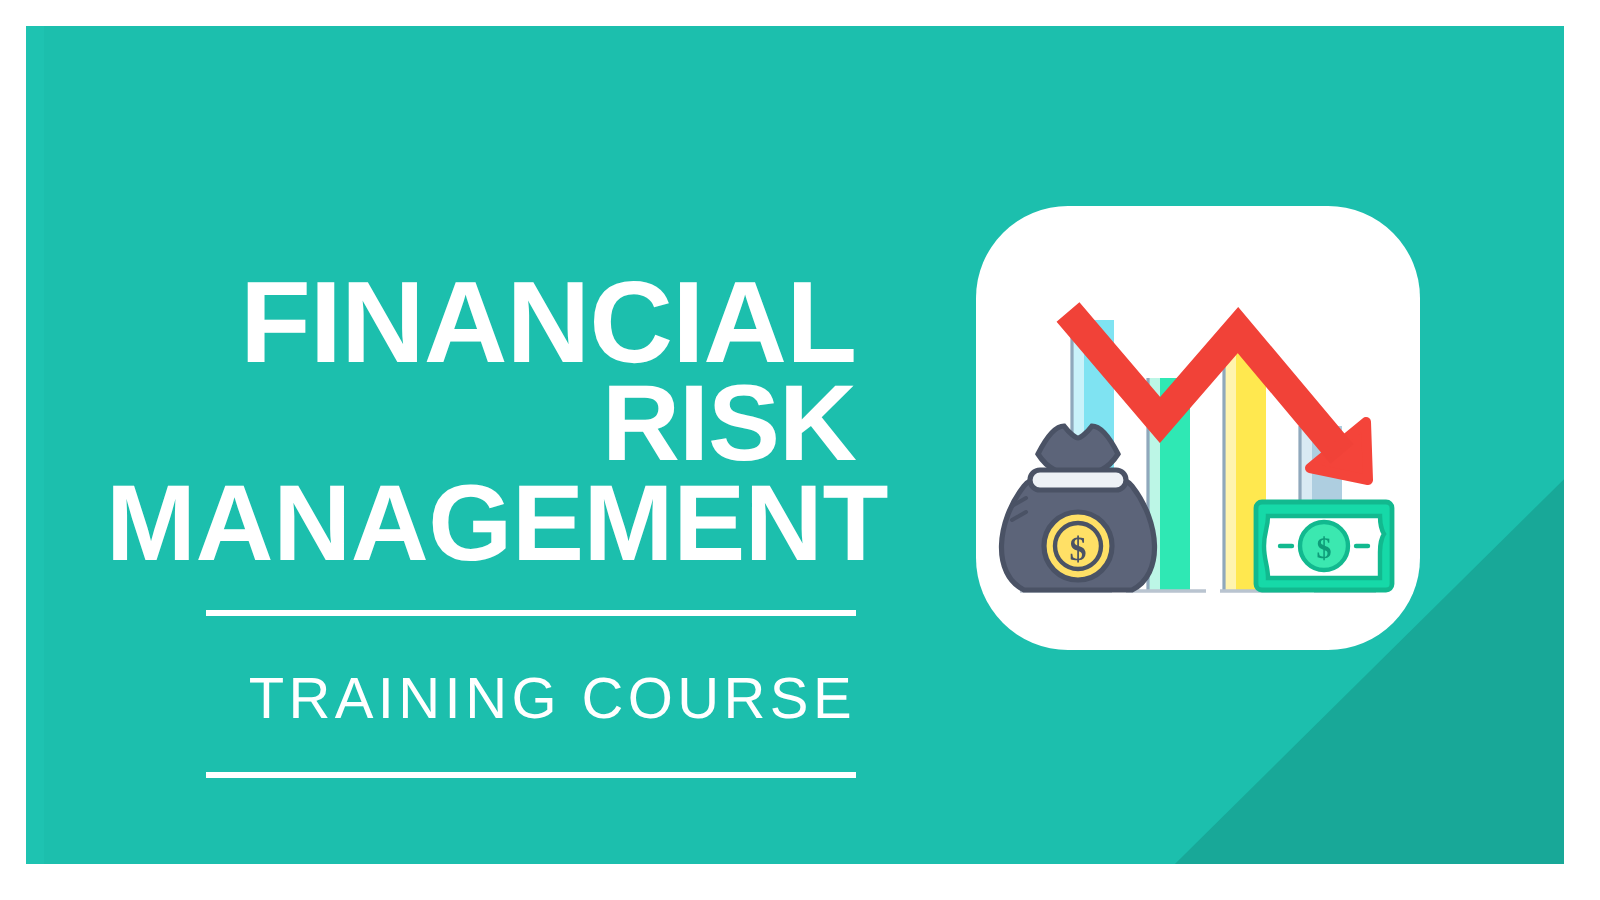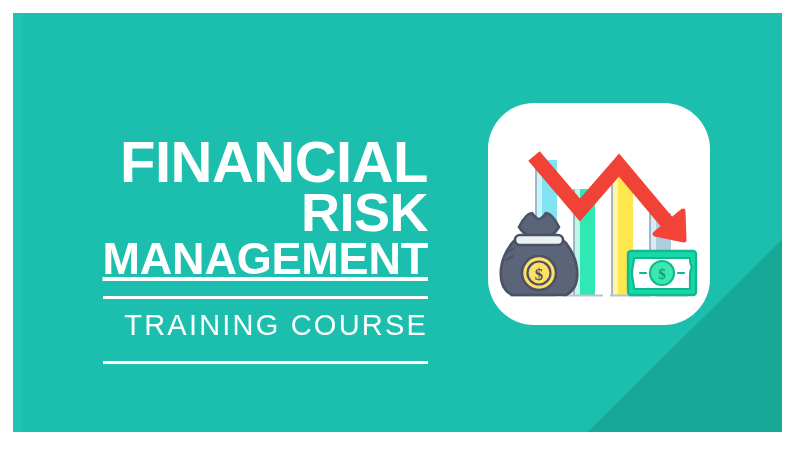--- a/index.html
+++ b/index.html
@@ -56,37 +56,37 @@
   }
   .title-line {
     display: block;
     font-weight: bold;
     letter-spacing: -0.5px;
     line-height: 0.92;
     white-space: nowrap;
   }
   #title-financial { font-size: 58px; }
   #title-risk      { font-size: 54px; }
-  #title-management{ font-size: 45px; letter-spacing: -0.2px; text-decoration: underline; }
+  #title-management{ font-size: 54px; letter-spacing: -0.2px; }
 
   .rule {
     height: 3px;
     background: #ffffff;
     margin-left: auto;
     width: 325px;
   }
   #rule-top { margin-top: 17px; }
   #rule-bottom { margin-top: 15px; }
 
   #subtitle {
     font-size: 29px;
     letter-spacing: 2.2px;
     color: #ffffff;
     line-height: 1.0;
-    padding: 12px 0 6px 0;
+    padding: 28px 0 6px 0;
     white-space: nowrap;
     font-weight: normal;
   }
 
   
   #icon-card {
     position: absolute;
     left: 475px;
     top: 90px;
     width: 222px;

